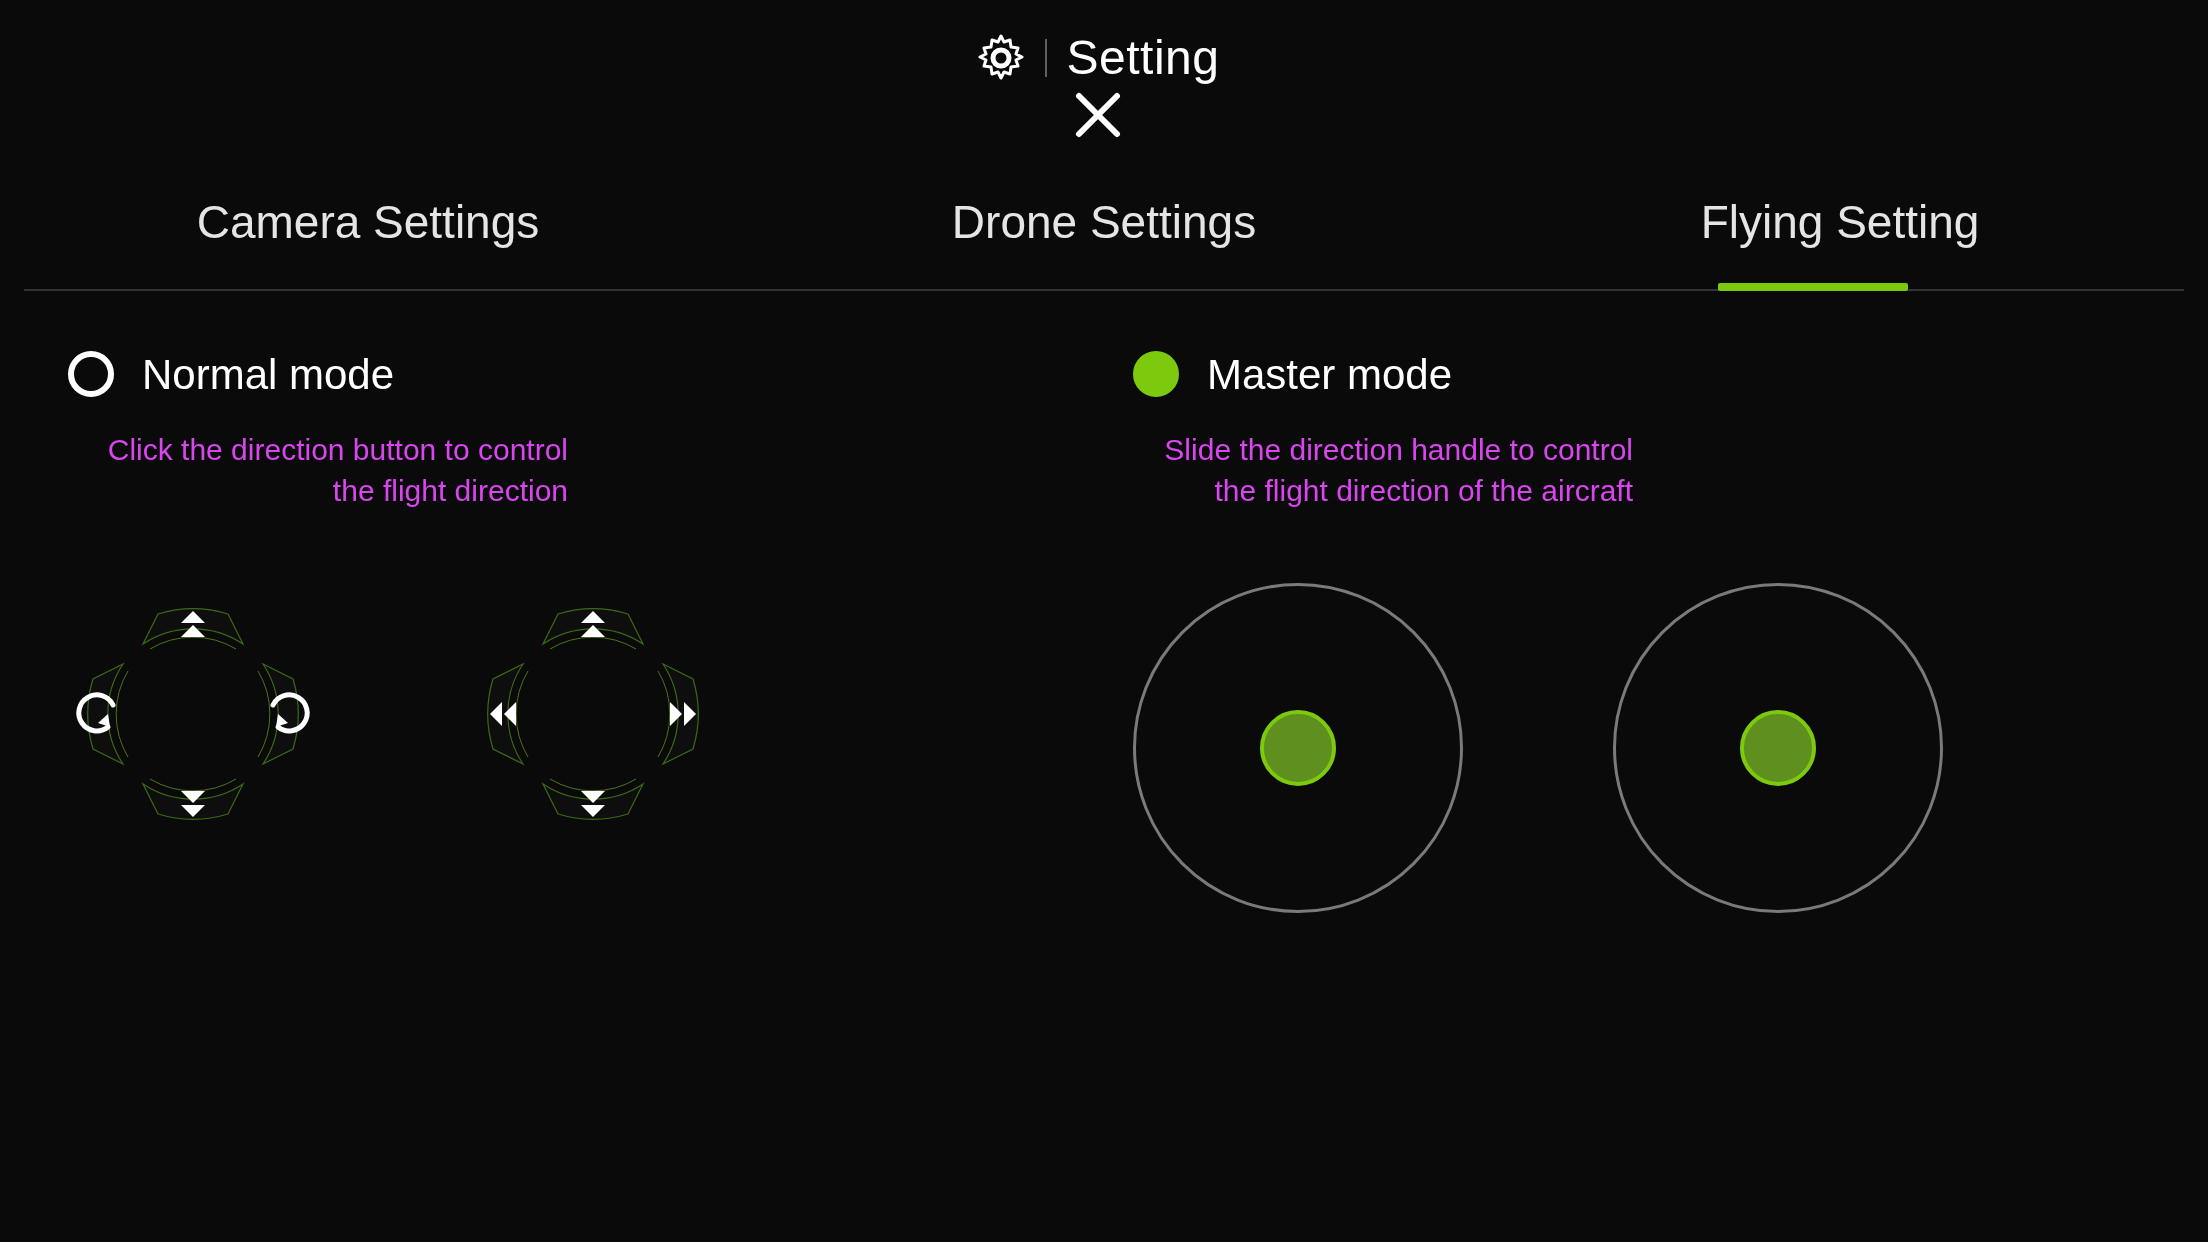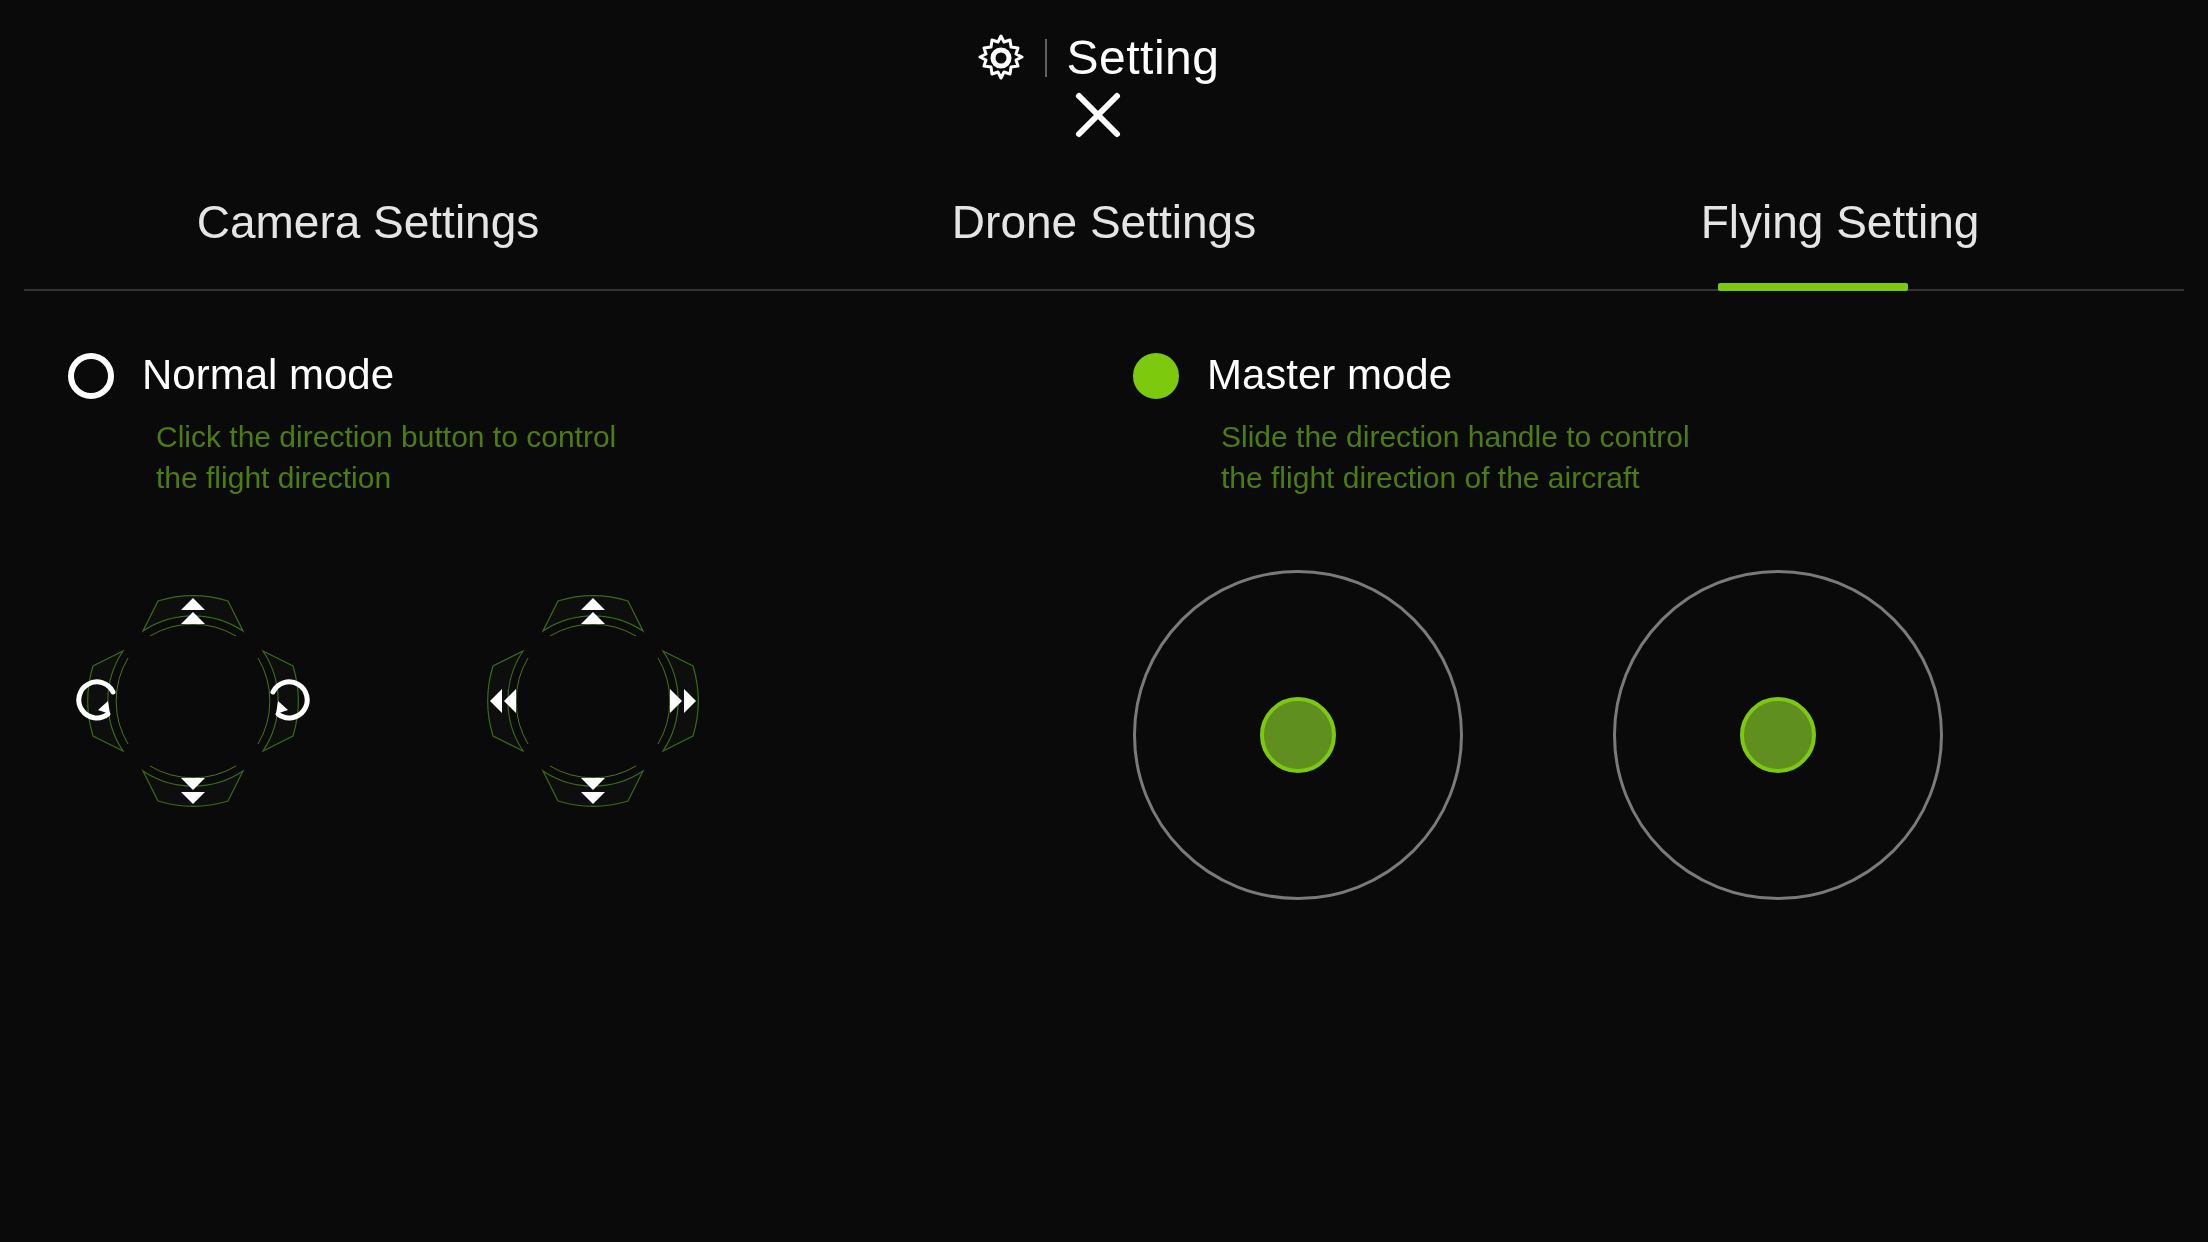--- a/index.html
+++ b/index.html
@@ -92,46 +92,46 @@
     display: flex;
     padding: 60px 70px 0 68px;
     gap: 60px;
   }
   .panel {
     flex: 1;
     padding-right: 40px;
   }
   .panel-head {
     display: flex;
-    align-items: flex-end;
+    align-items: flex-start;
     gap: 28px;
-    margin-bottom: 18px;
+    margin-bottom: 31px;
   }
   .radio {
     width: 46px;
     height: 46px;
     border-radius: 50%;
     border: 6px solid #ffffff;
     background: transparent;
     cursor: pointer;
   }
   .radio.selected {
     border-color: #7cc90e;
     background: #7cc90e;
   }
   .panel-title {
     font-size: 42px;
     font-weight: 400;
   }
   .panel-desc {
     font-size: 30px;
     line-height: 1.35;
-    color: #4d7c0f;
-    margin-left: 88px;
+    color: #d946ef;
     max-width: 500px;
+    text-align: right;
   }
 
   
   .controls-row {
     margin-top: 78px;
     display: flex;
     gap: 150px;
     padding-left: 0;
   }
 

